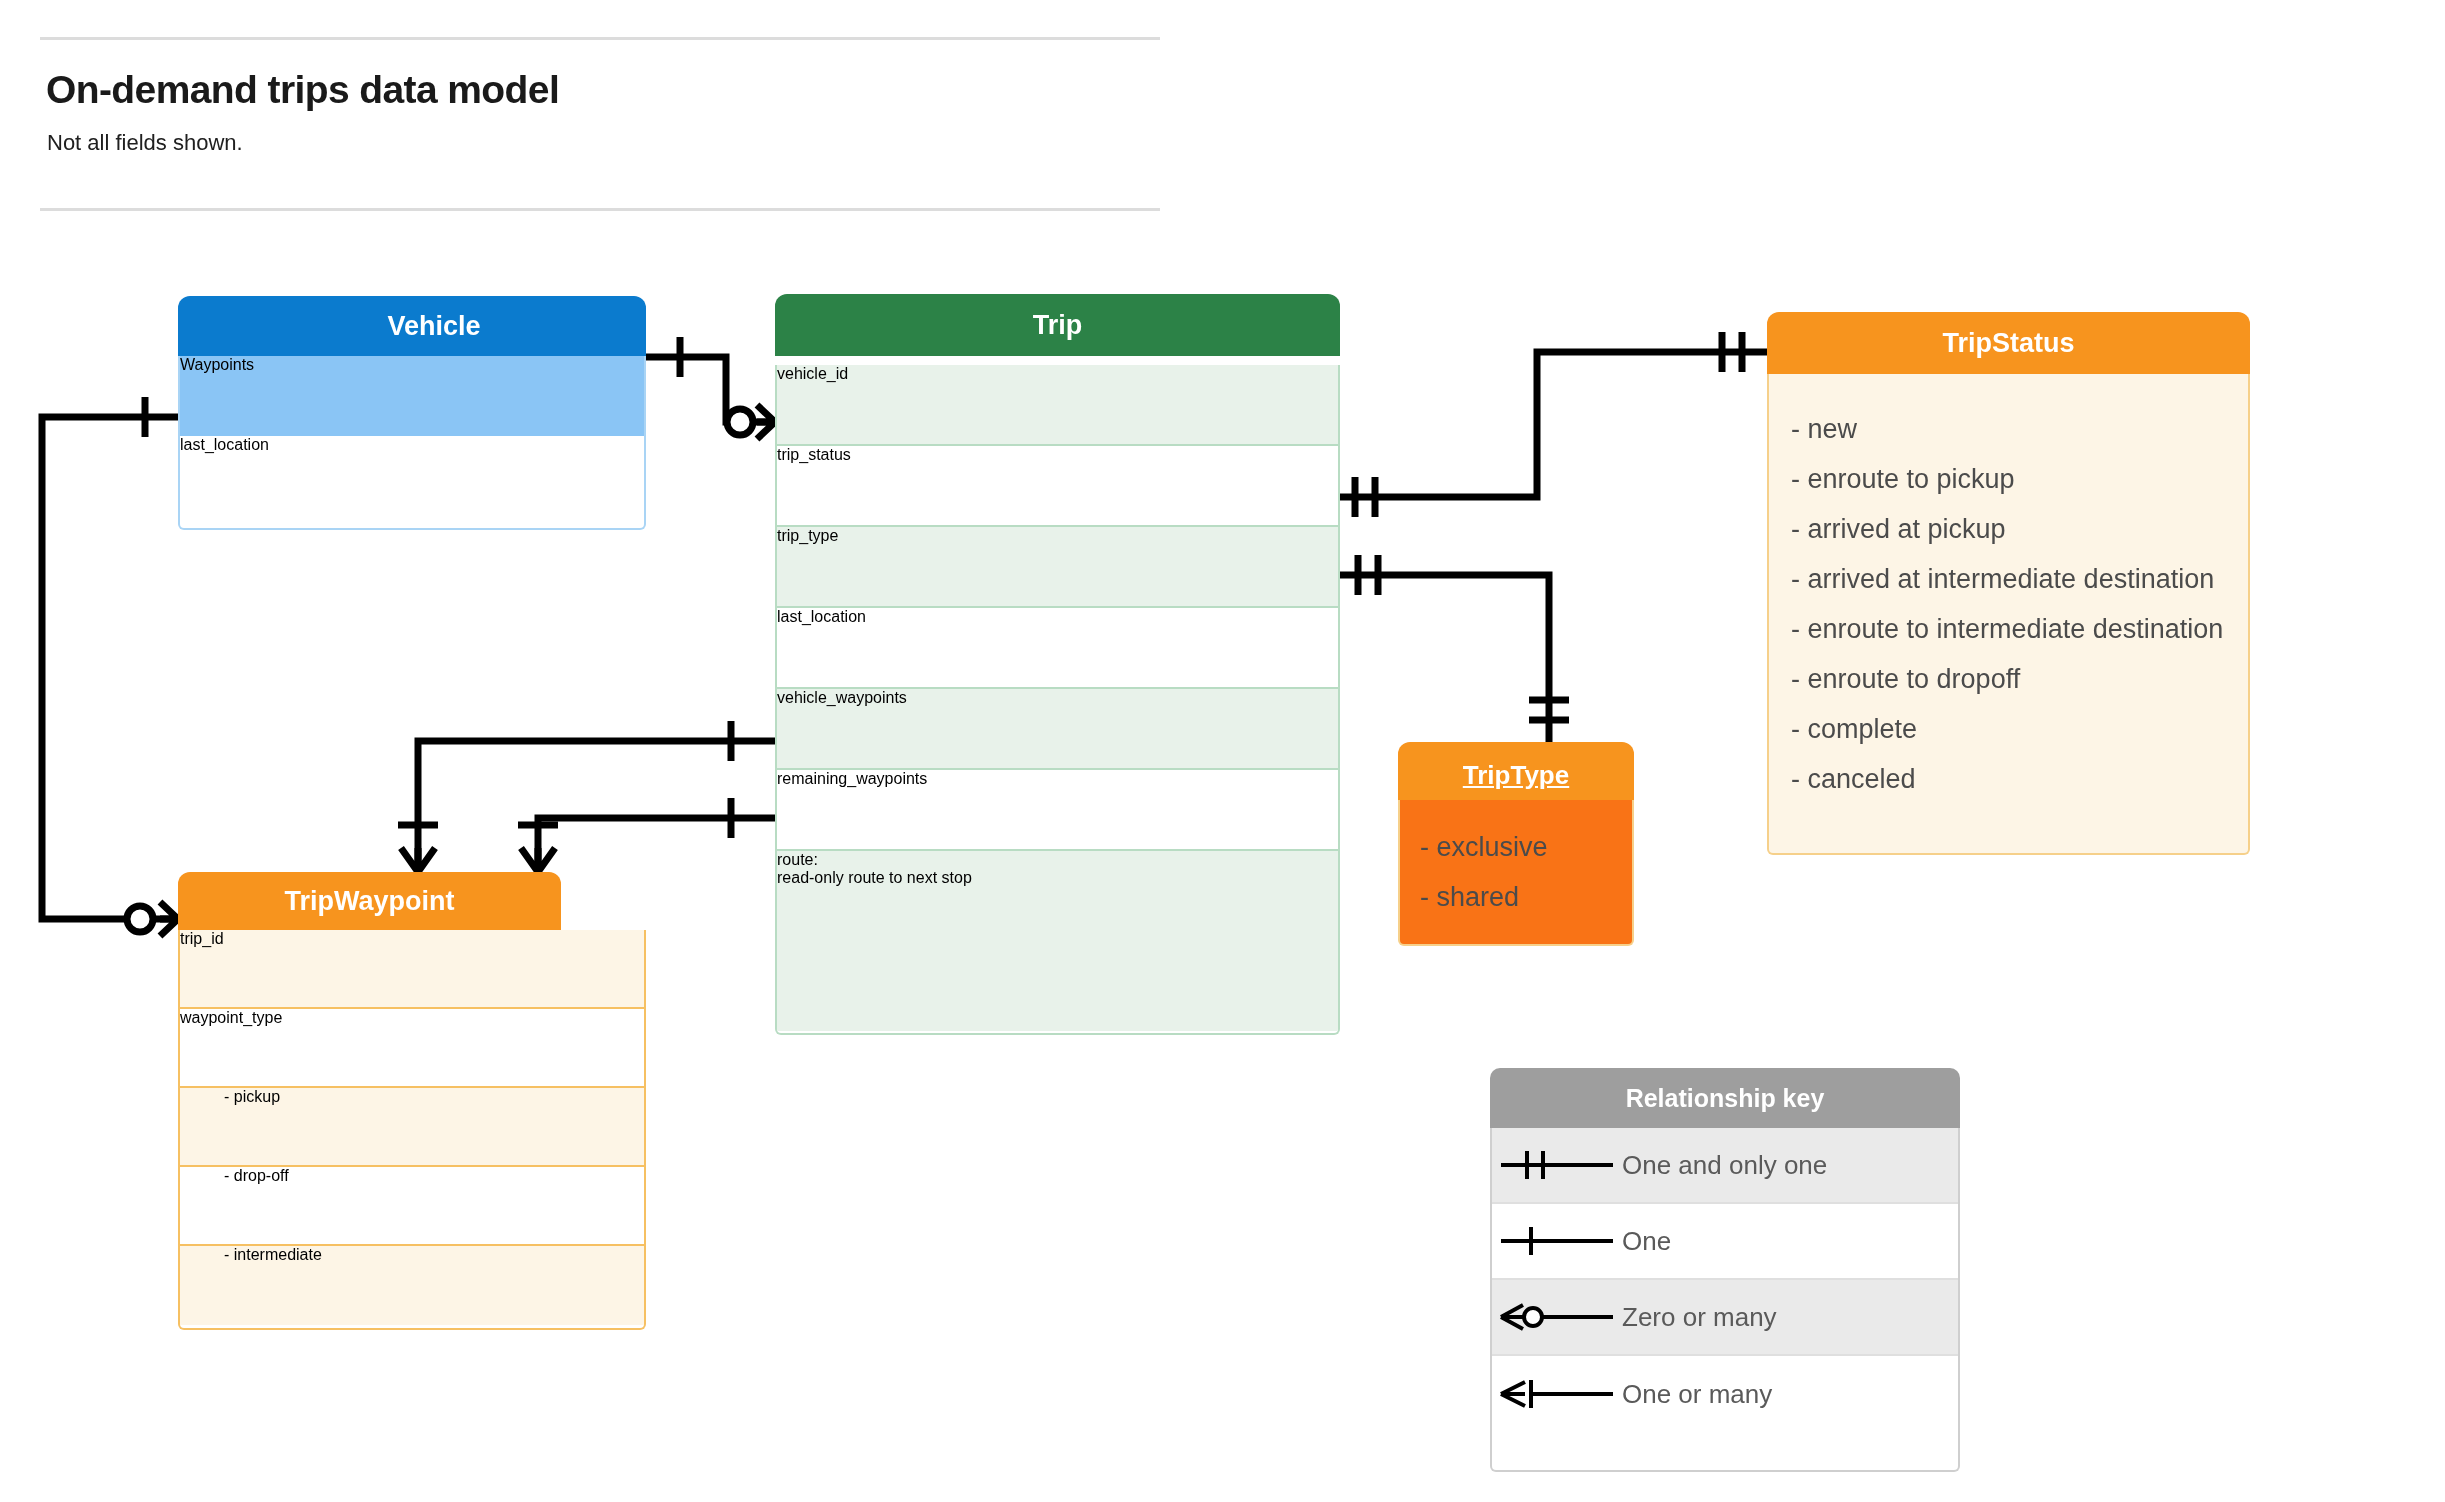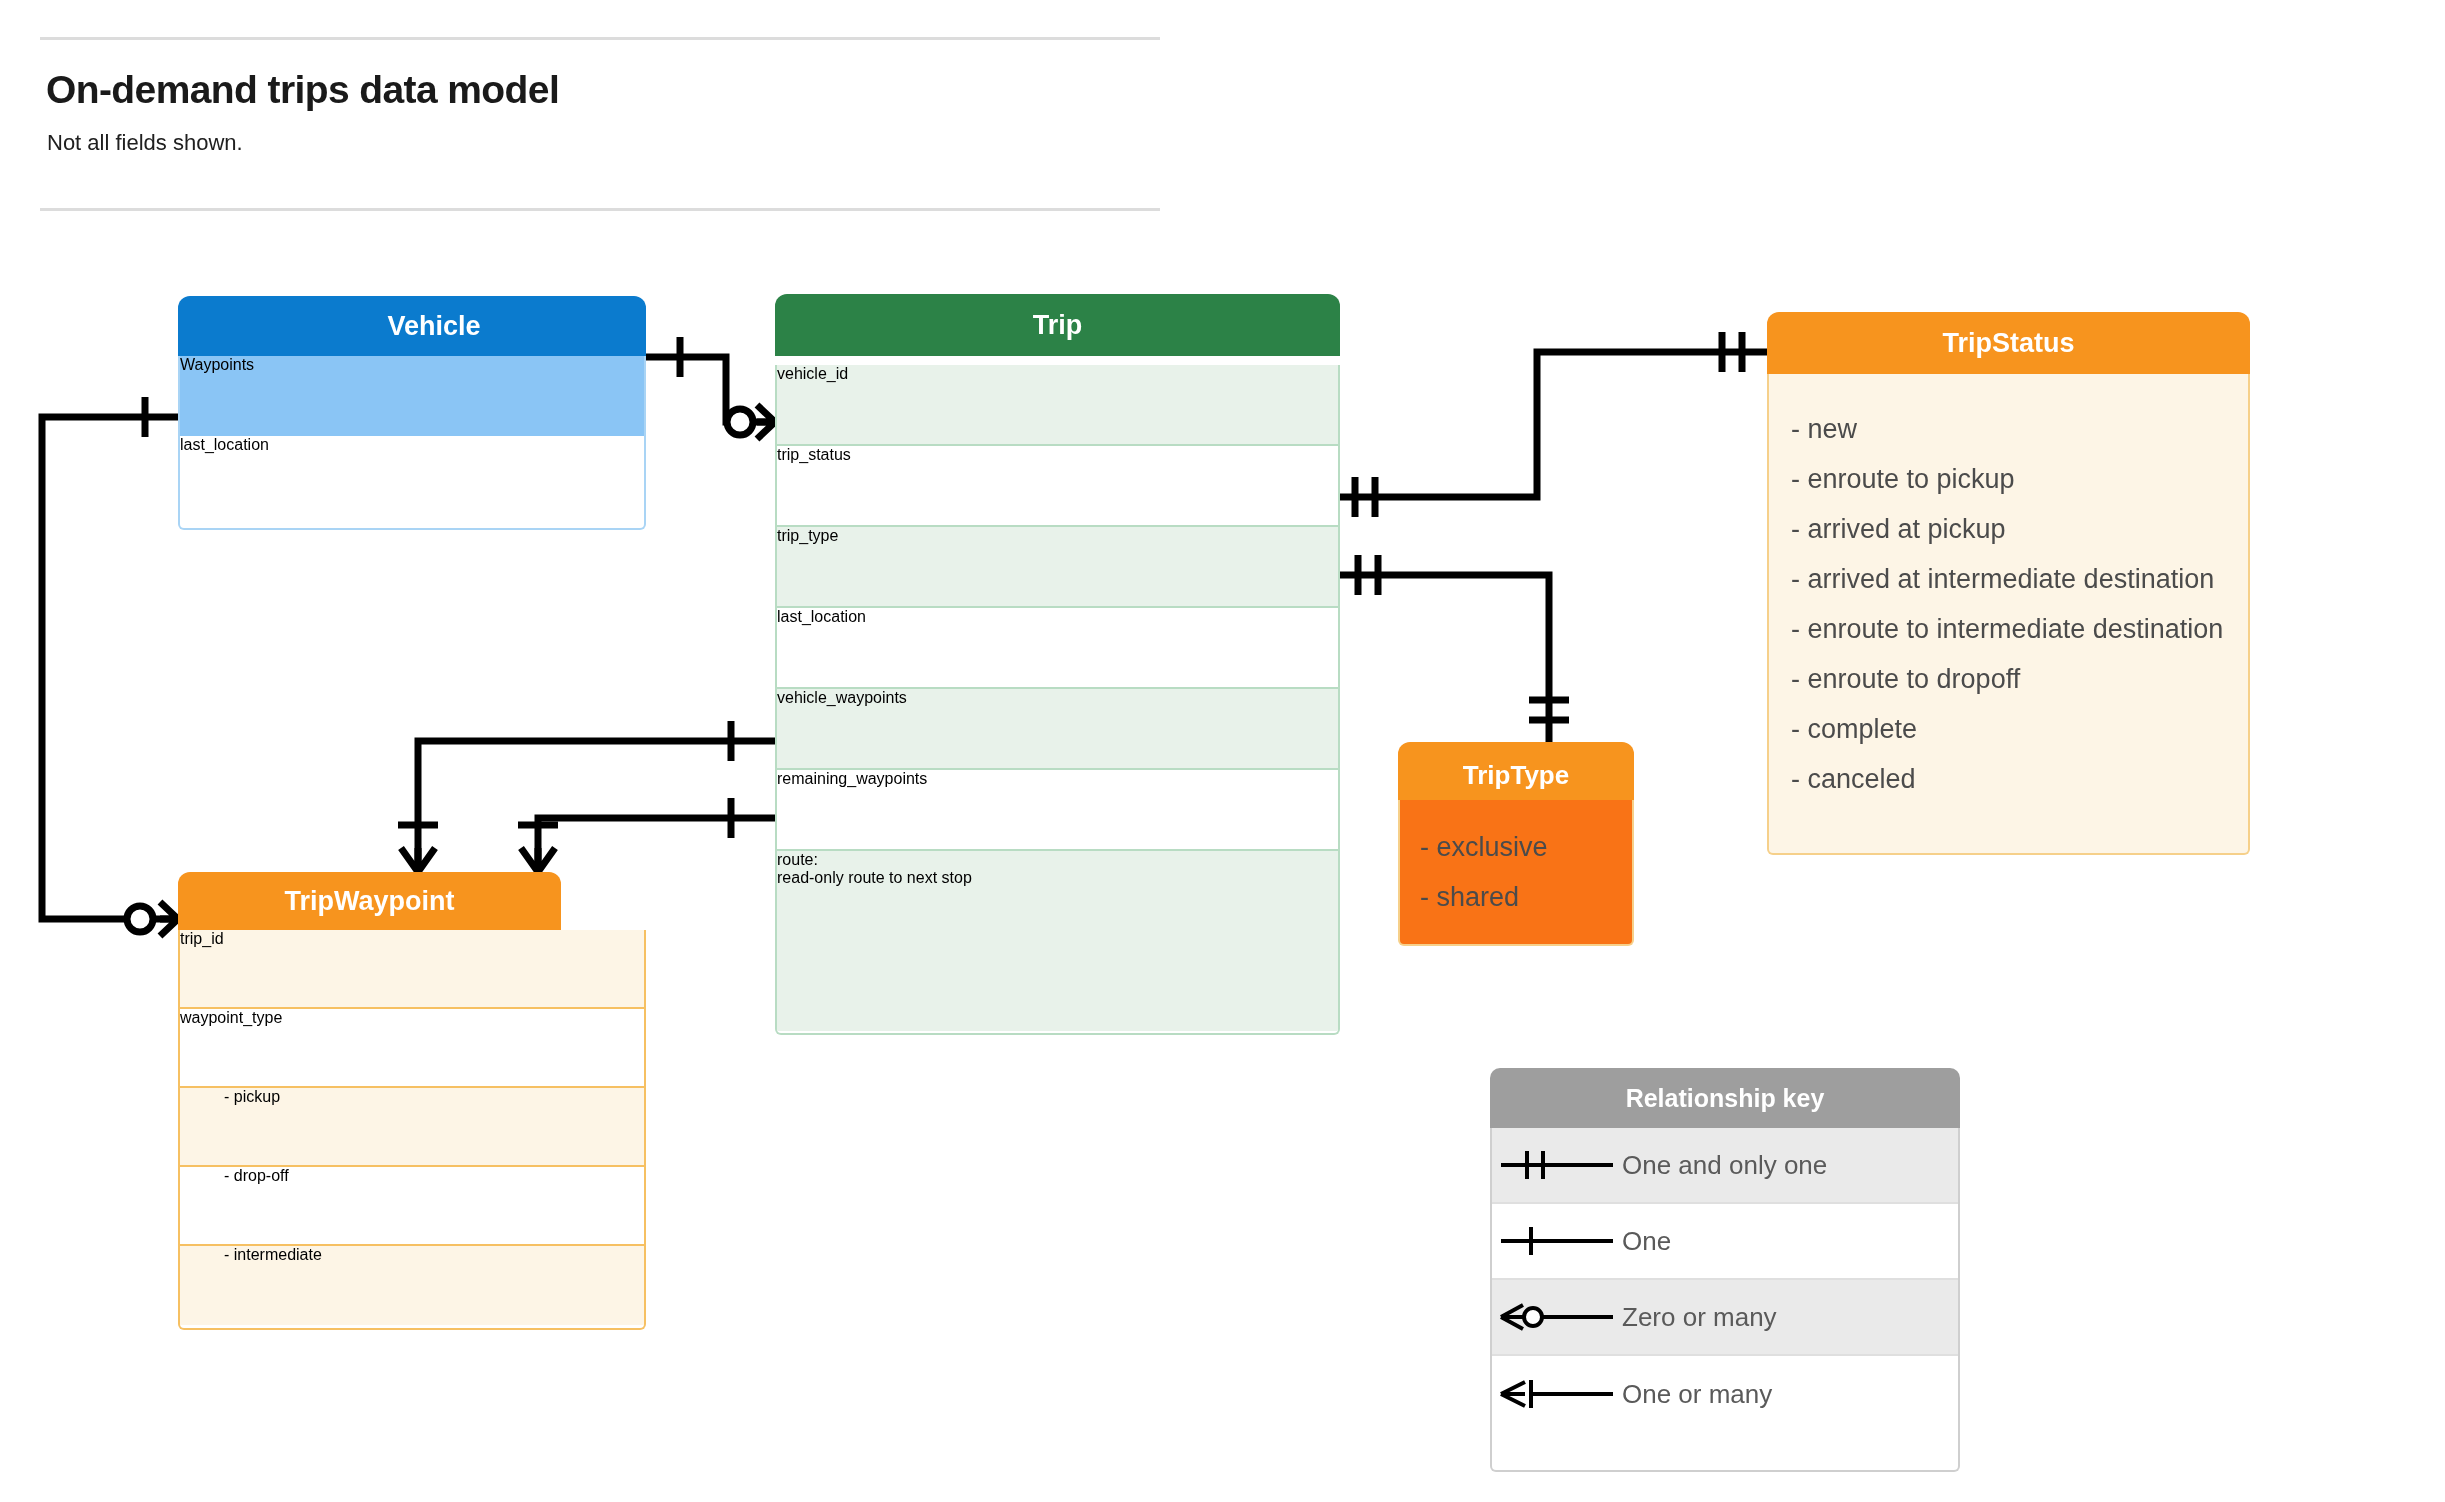--- a/index.html
+++ b/index.html
@@ -56,21 +56,21 @@
   
   #ent-tripstatus { left: 1767px; top: 312px; width: 483px; height: 62px; border-radius: 12px 12px 0 0; }
   #ent-tripstatus .hdr { height: 62px; background: #f7941e; }
   #tripstatus-body { position: absolute; left: 1767px; top: 374px; width: 483px; height: 481px;
                      background: #fdf5e6; border: 2px solid #f6d08a; border-top: none;
                      border-radius: 0 0 6px 6px; padding: 30px 0 4px 22px; }
   #tripstatus-body .li { font-size: 27px; color: #4b4b4b; line-height: 50px; white-space: nowrap; }
 
   
   #ent-triptype { left: 1398px; top: 742px; width: 236px; height: 58px; border-radius: 12px 12px 0 0; }
-  #ent-triptype .hdr { height: 66px; background: #f7941e; font-size: 26px; }
+  #ent-triptype .hdr { height: 66px; background: #f7941e; font-size: 26px; text-decoration: underline; }
   #triptype-body { position: absolute; left: 1398px; top: 800px; width: 236px; height: 146px;
                    background: #f97316; border: 2px solid #f6d08a; border-top: none;
                    border-radius: 0 0 6px 6px; padding: 22px 0 0 20px; }
   #triptype-body .li { font-size: 27px; color: #4b4b4b; line-height: 50px; white-space: nowrap; }
 
   
   #ent-tripwaypoint { left: 178px; top: 872px; width: 383px; height: 58px; border-radius: 12px 12px 0 0; }
   #ent-tripwaypoint .hdr { height: 58px; background: #f7941e; }
   #tripwaypoint-body { position: absolute; left: 178px; top: 930px; width: 468px; height: 400px;
                        border: 2px solid #f6c062; border-top: none; border-radius: 0 0 6px 6px; overflow: hidden; }

